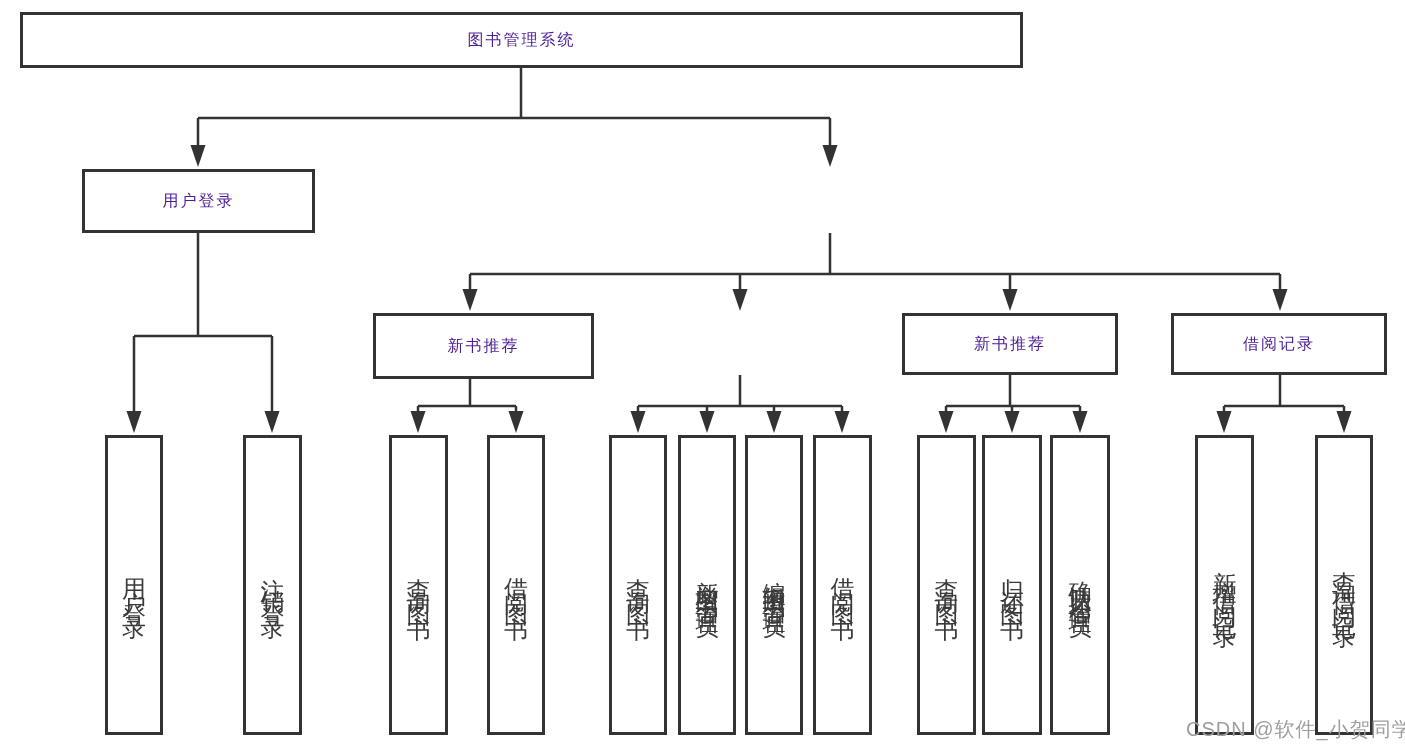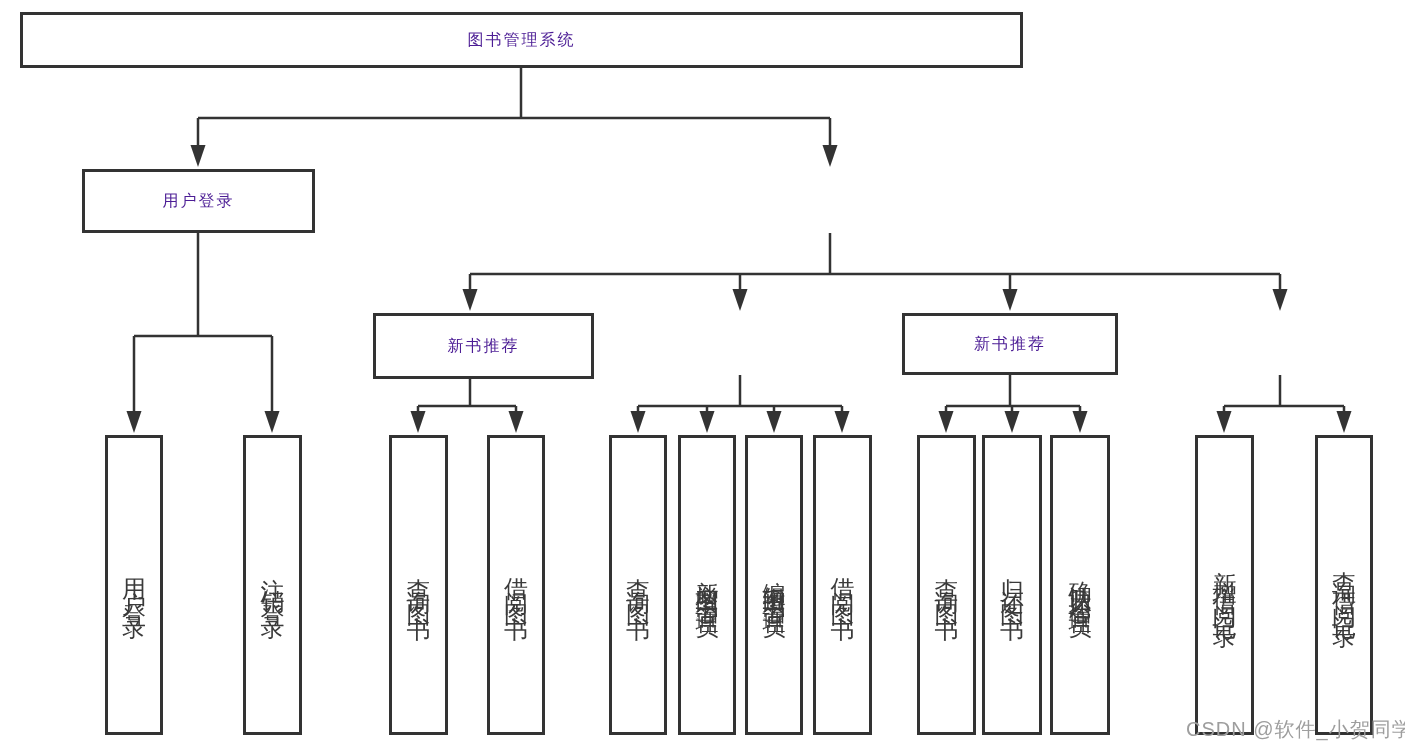--- a/index.html
+++ b/index.html
@@ -160,20 +160,23 @@
   <div class="node h-l2a">
     <span class="lbl">用户登录</span>
   </div>
 
   <div class="node h-l3a">
     <span class="lbl">新书推荐</span>
   </div>
   <div class="node h-l3c">
     <span class="lbl">新书推荐</span>
   </div>
+  <div class="node h-l3d">
+    <span class="lbl">借阅记录</span>
+  </div>
 
   <div class="node leaf lf1">
     <span class="lbl">用户登录</span>
   </div>
   <div class="node leaf lf2">
     <span class="lbl">注销登录</span>
   </div>
 
   <div class="node leaf lf3">
     <span class="lbl">查询图书</span>

